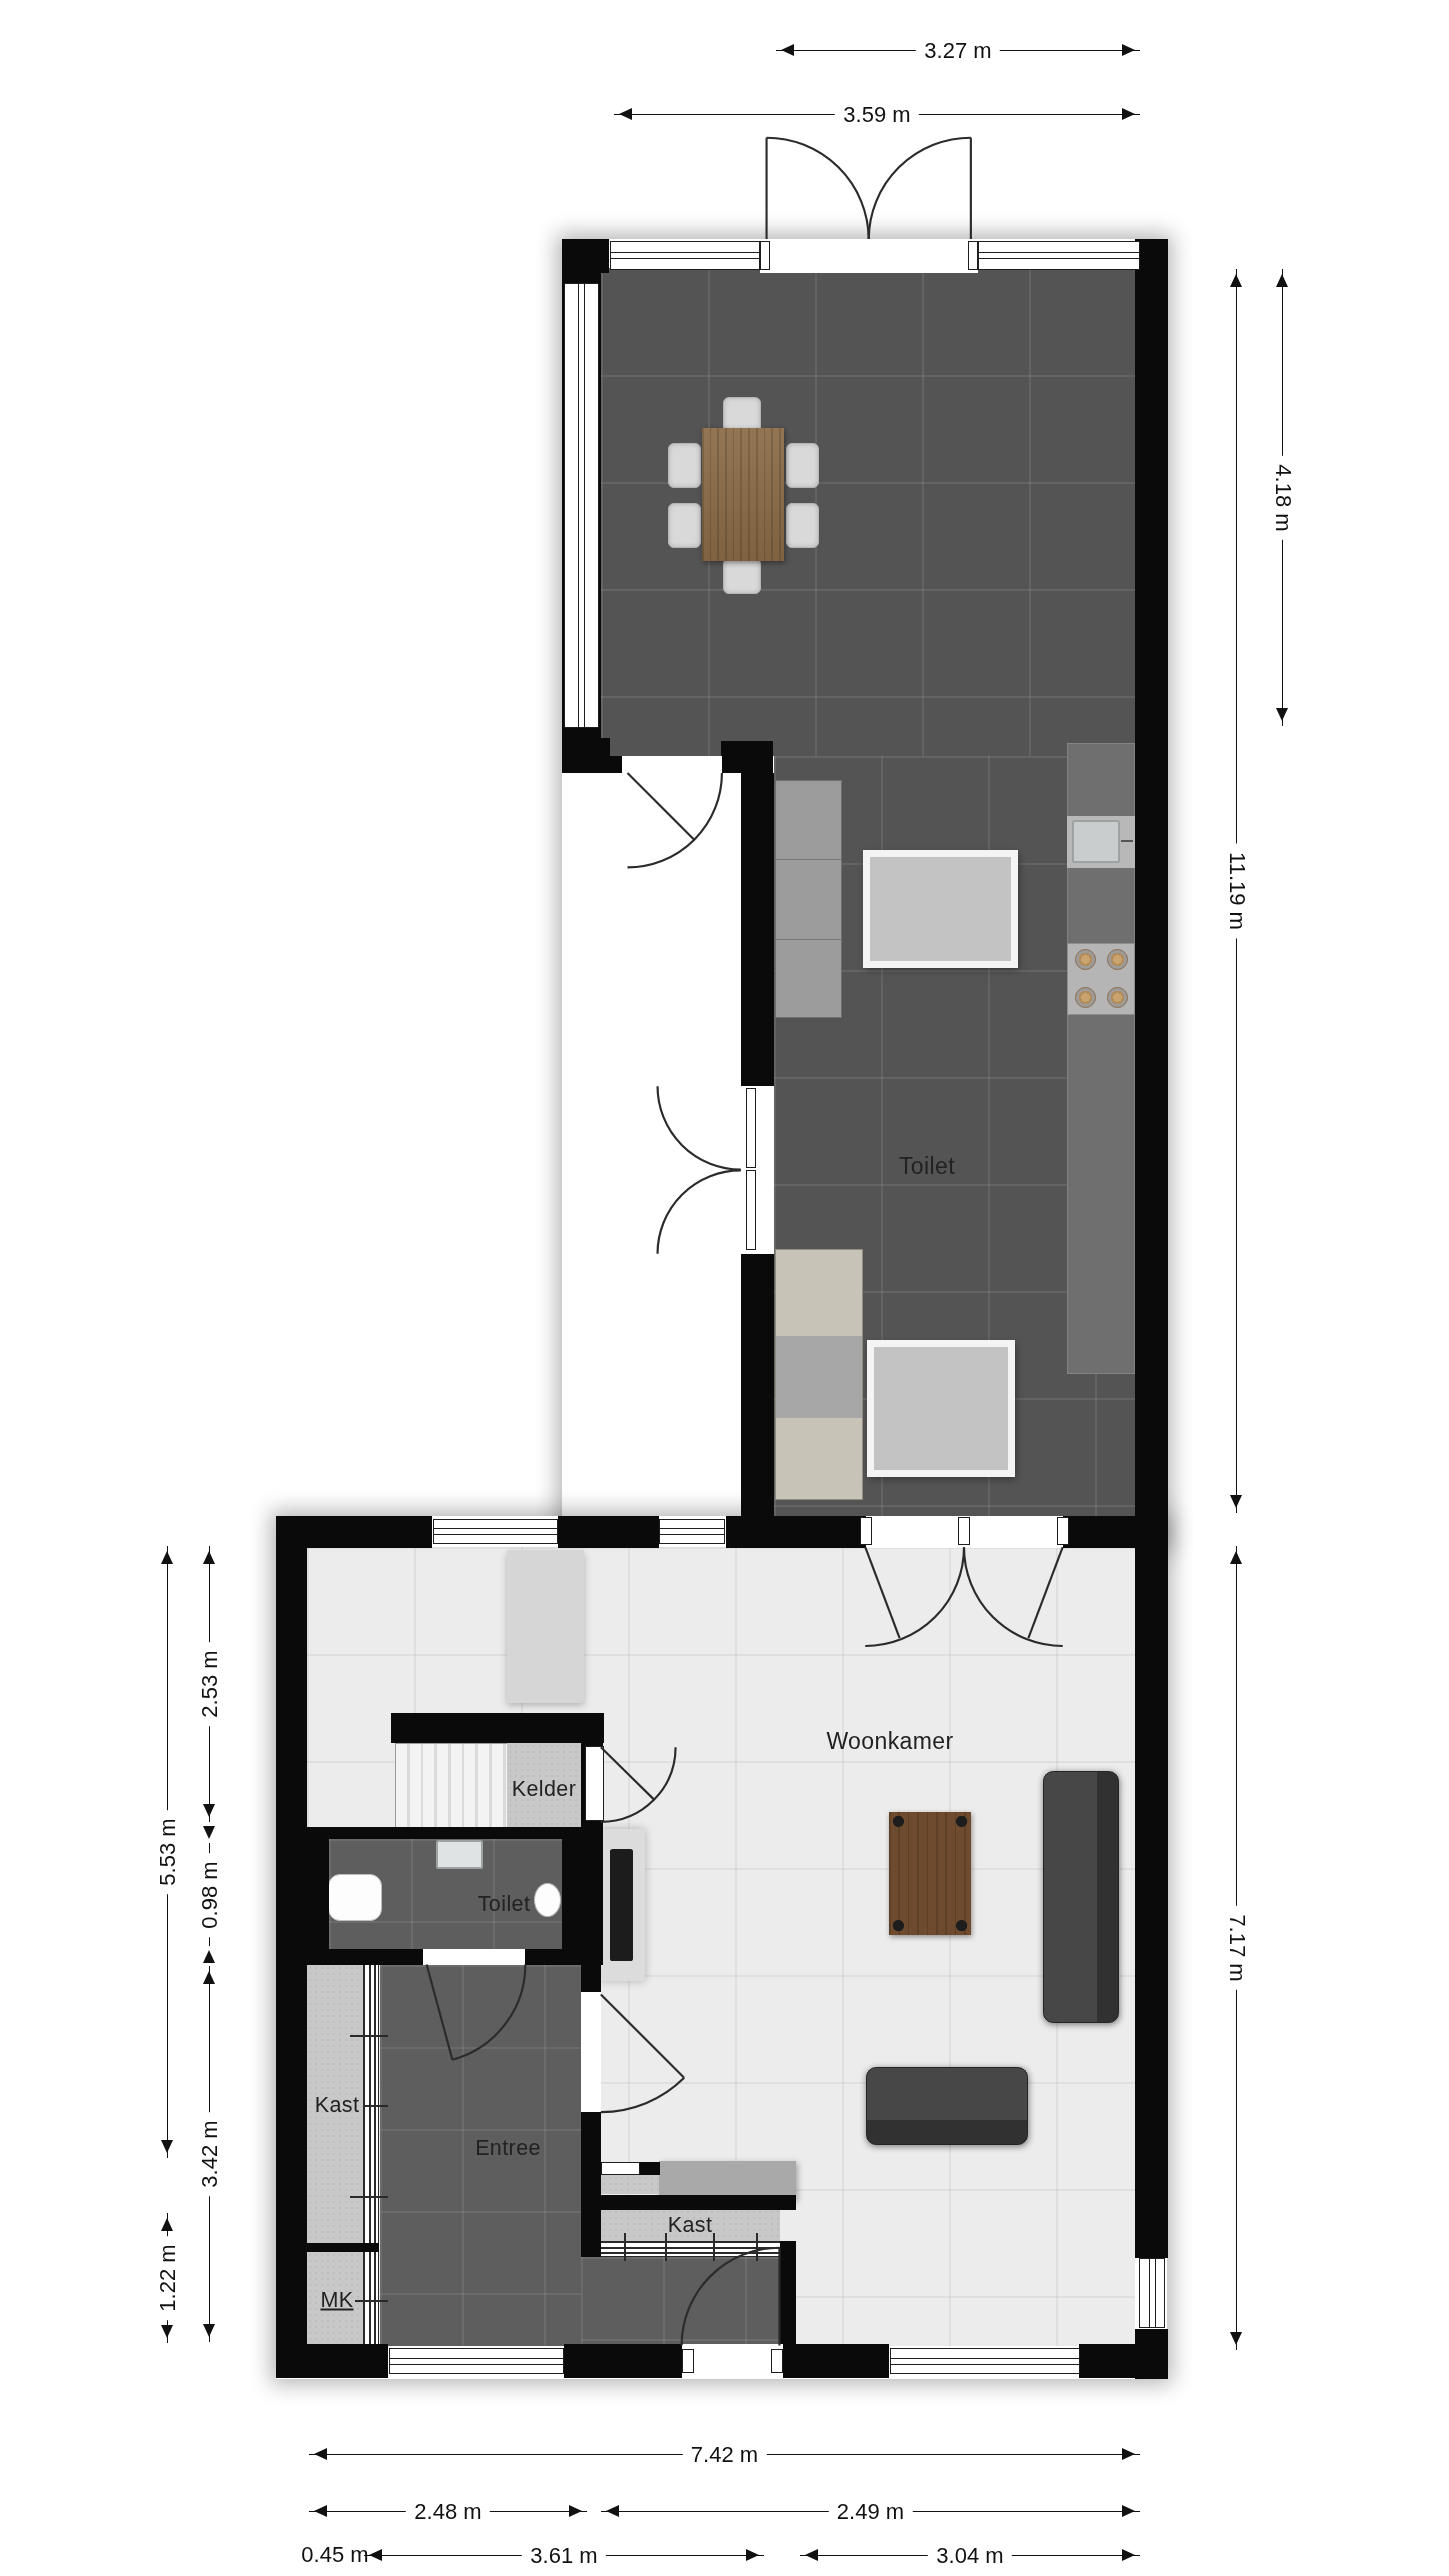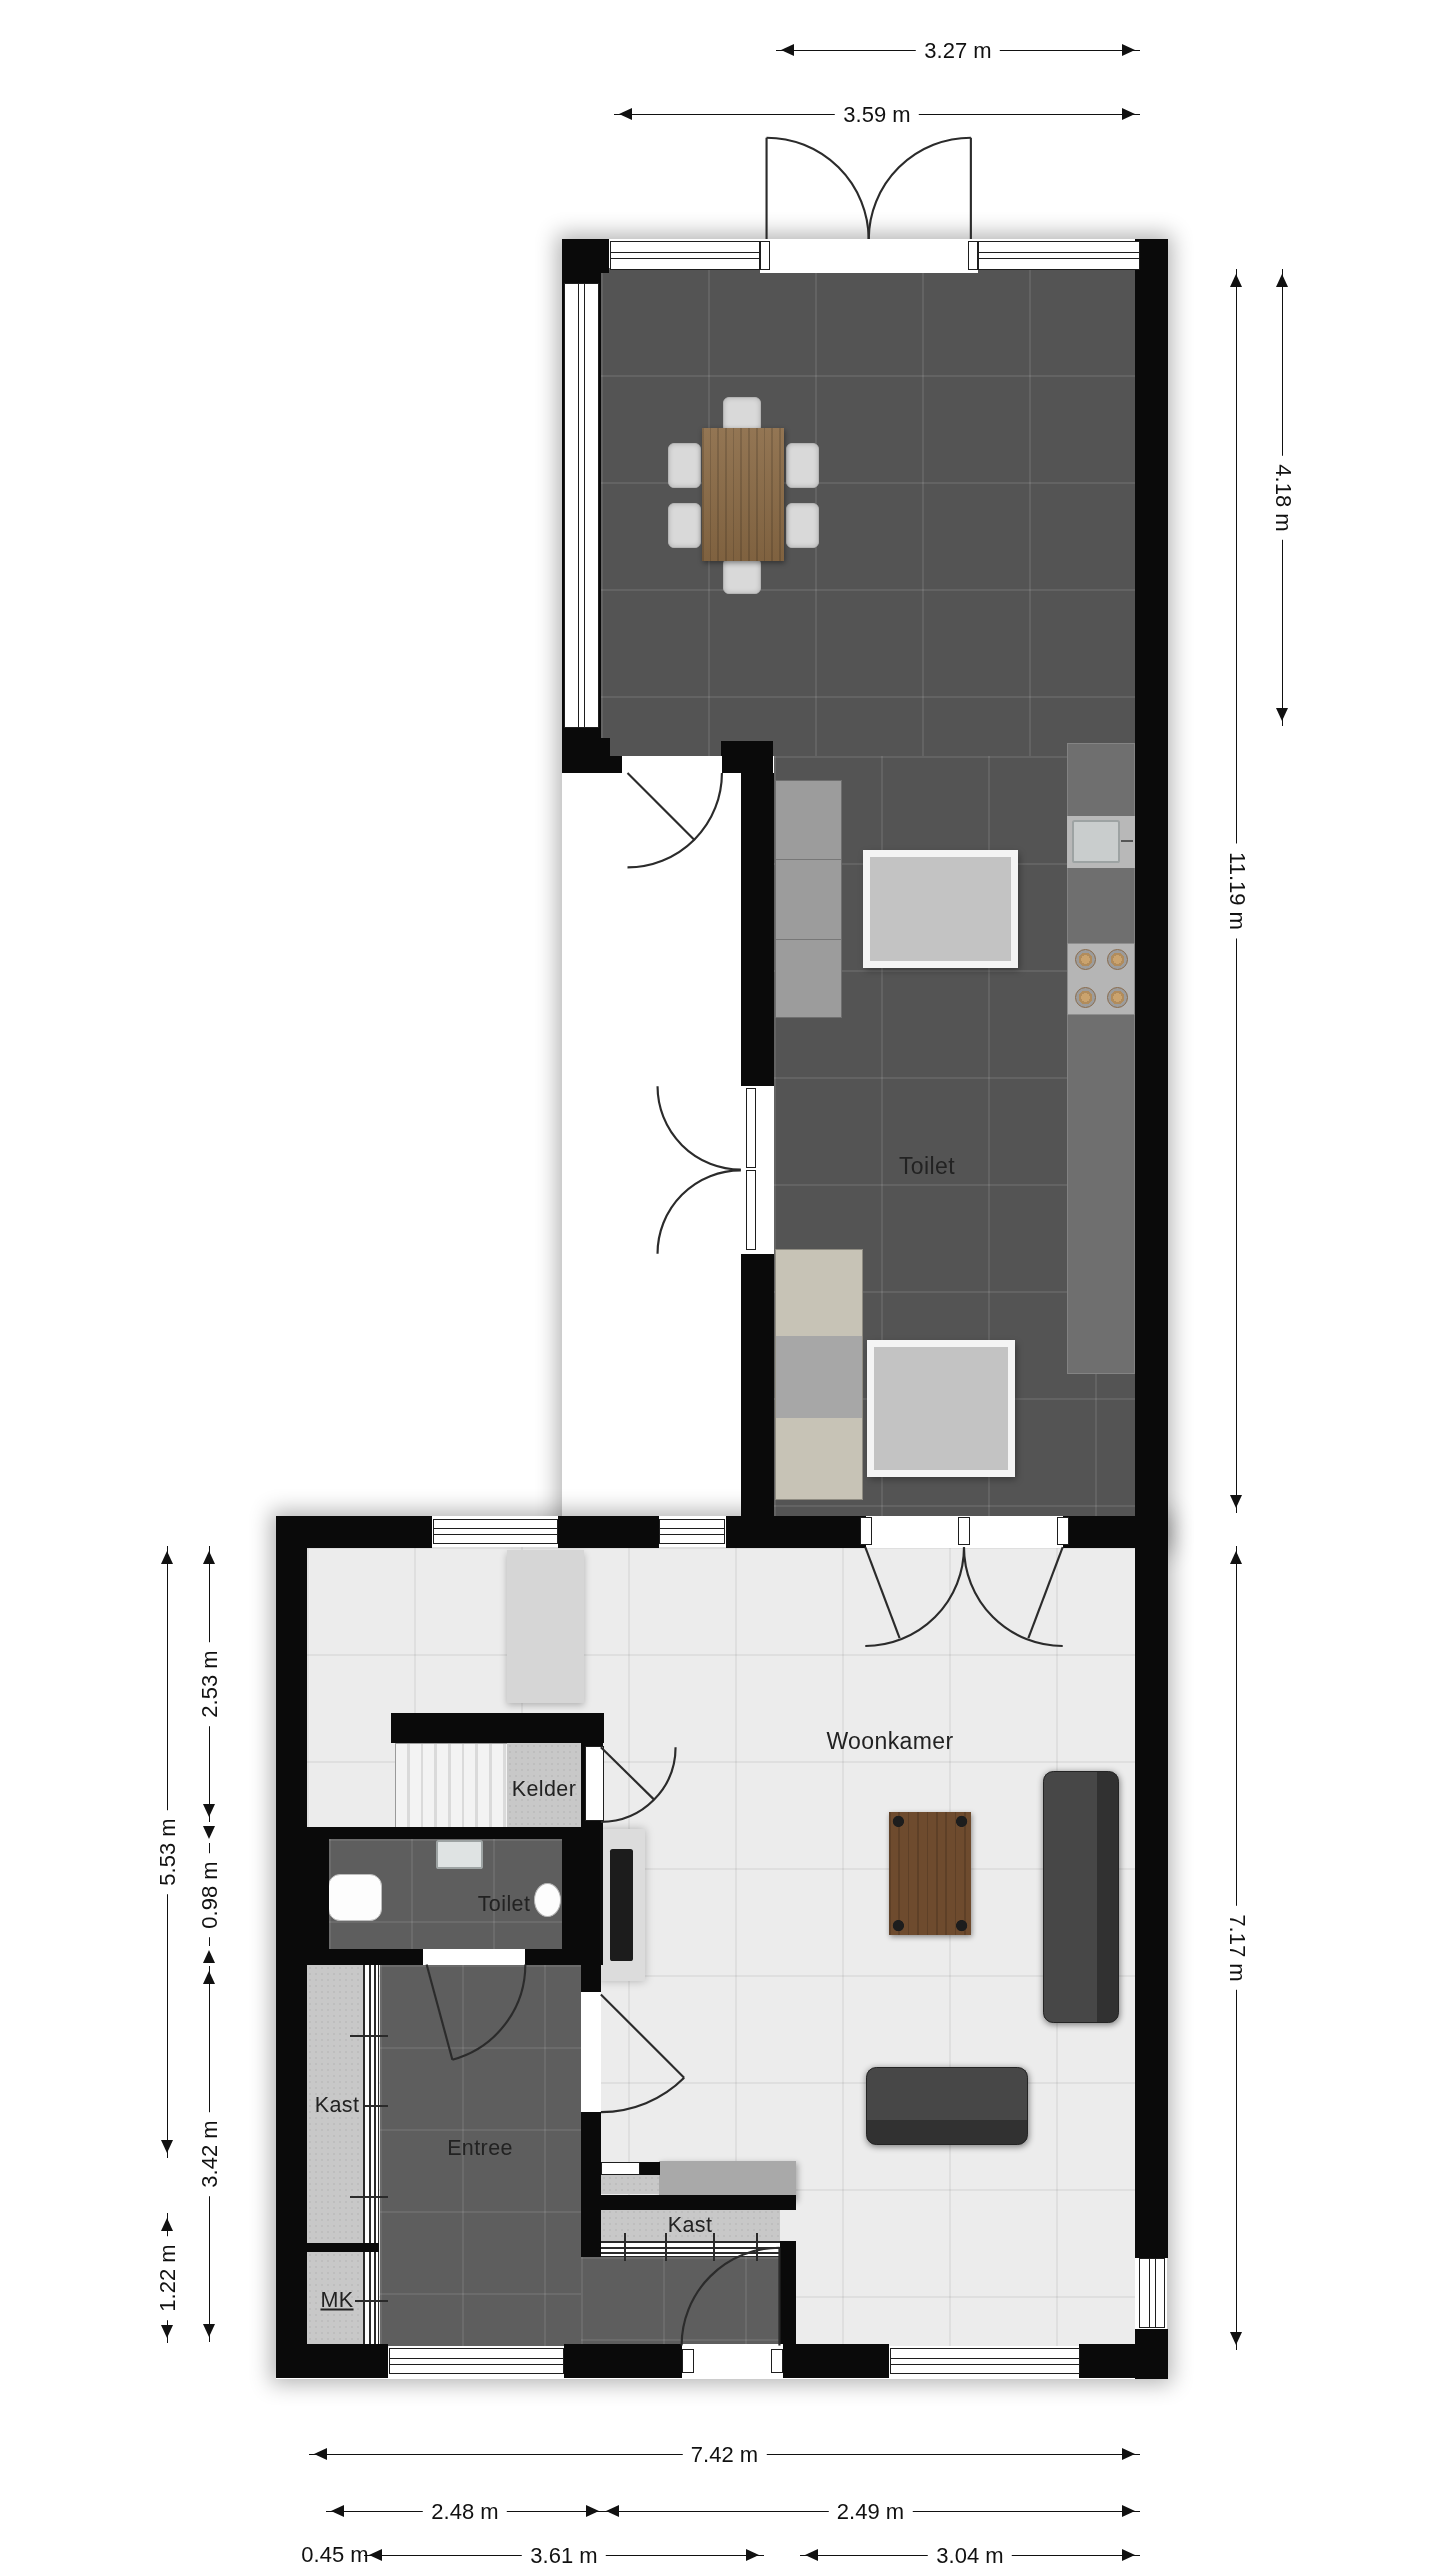--- a/index.html
+++ b/index.html
@@ -259,21 +259,21 @@
     <path d="M797 2420 A137 137 0 0 1 700 2460"></path>
     <path d="M700 2323 L797 2420"></path>
     <path d="M908 2618 A114 114 0 0 0 794 2732"></path>
     <path d="M908 2732 L908 2618"></path>
   </svg>
 
   <div class="room-label" style="left:927px;top:1166px;">Toilet</div>
   <div class="room-label" style="left:890px;top:1741px;">Woonkamer</div>
   <div class="room-label small" style="left:544px;top:1789px;">Kelder</div>
   <div class="room-label small" style="left:464px;top:1904px;margin-left:40px;">Toilet</div>
-  <div class="room-label small" style="left:480px;top:2148px;">Entree</div>
+  <div class="room-label small" style="left:508px;top:2148px;">Entree</div>
   <div class="room-label small" style="left:337px;top:2105px;">Kast</div>
   <div class="abs leader" style="left:364px;top:2105px;width:24px;"></div>
   <div class="room-label small" style="left:690px;top:2225px;">Kast</div>
   <div class="room-label small" style="left:337px;top:2300px;text-decoration:underline;">MK</div>
   <div class="abs leader" style="left:355px;top:2300px;width:33px;"></div>
 
   <div class="dim-h" style="left:776px;top:50px;width:364px;">
     <span class="dim-lab">3.27 m</span>
   </div>
   <div class="dim-h" style="left:614px;top:114px;width:526px;">
@@ -302,21 +302,21 @@
   <div class="dim-v rot-l arr-out" style="left:209px;top:1843px;height:103px;">
     <span class="dim-lab">0.98 m</span>
   </div>
   <div class="dim-v rot-l" style="left:209px;top:1966px;height:376px;">
     <span class="dim-lab">3.42 m</span>
   </div>
 
   <div class="dim-h" style="left:309px;top:2454px;width:831px;">
     <span class="dim-lab">7.42 m</span>
   </div>
-  <div class="dim-h" style="left:326px;top:2511px;width:278px;text-decoration:underline;">
+  <div class="dim-h" style="left:309px;top:2511px;width:278px;text-decoration:underline;">
     <span class="dim-lab">2.48 m</span>
   </div>
   <div class="dim-h" style="left:601px;top:2511px;width:539px;">
     <span class="dim-lab">2.49 m</span>
   </div>
   <div class="plain-lab" style="left:335px;top:2555px;">0.45 m</div>
   <div class="dim-h" style="left:364px;top:2555px;width:400px;">
     <span class="dim-lab">3.61 m</span>
   </div>
   <div class="dim-h" style="left:800px;top:2555px;width:340px;">

